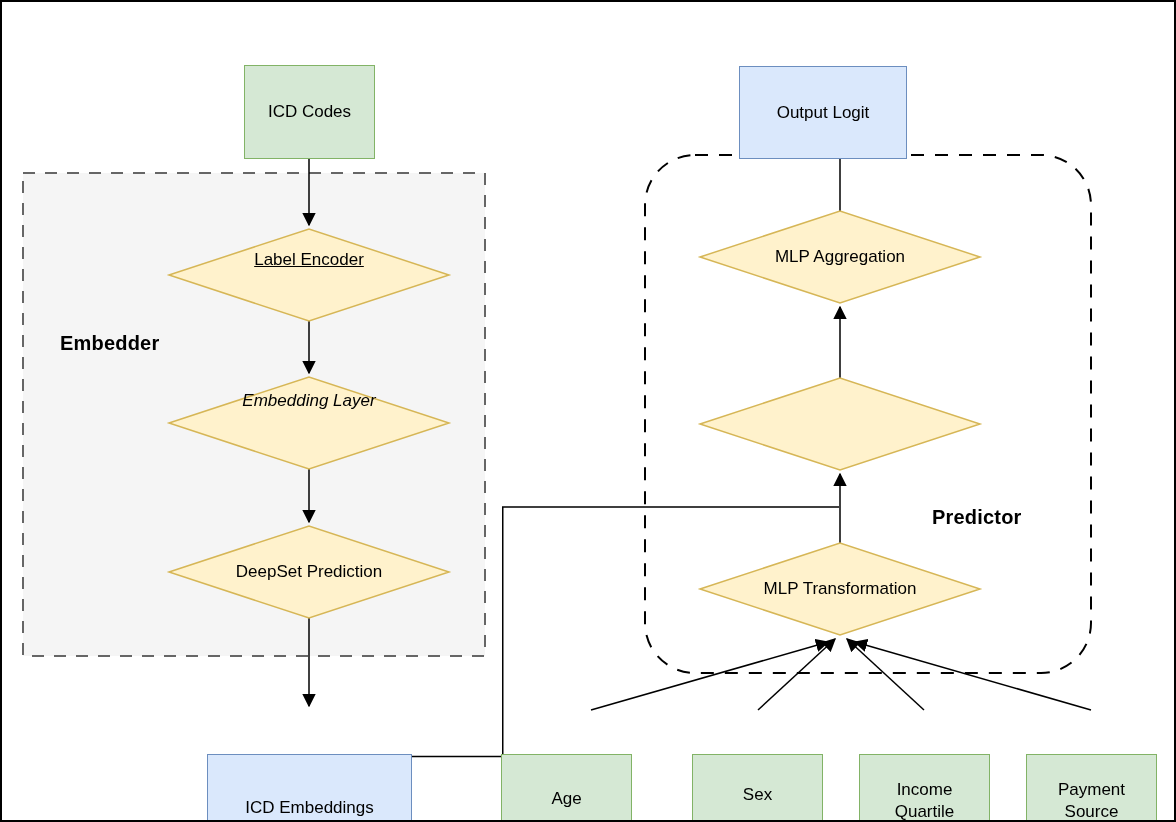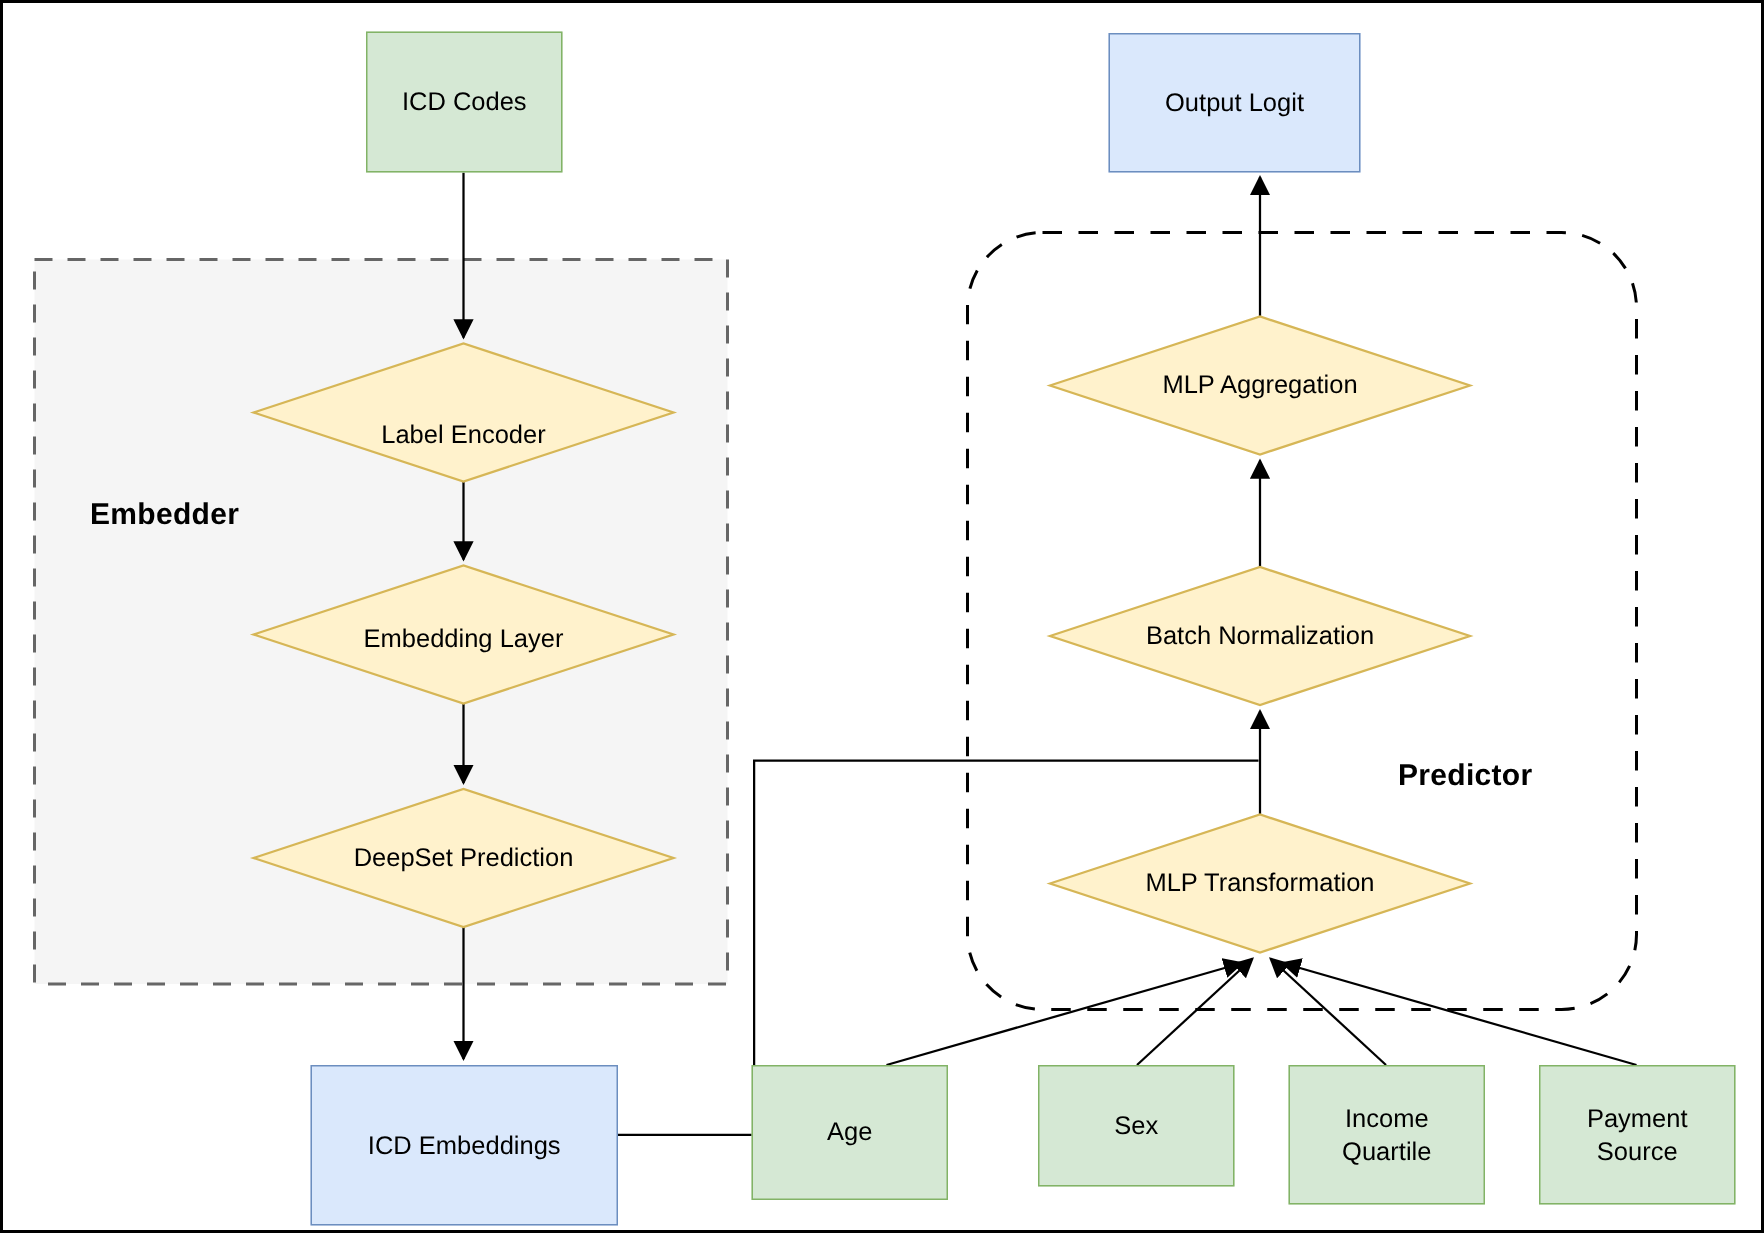--- a/index.html
+++ b/index.html
@@ -44,20 +44,21 @@
   .node {
     position: absolute;
     box-sizing: border-box;
     display: flex;
     align-items: center;
     justify-content: center;
     text-align: center;
     font-size: 17px;
     line-height: 1.25;
     padding: 12px 13px;
+    margin-top: 44px;
   }
   .node.green {
     background: var(--node-green-fill);
     border: 1.5px solid var(--node-green-stroke);
   }
   .node.blue {
     background: var(--node-blue-fill);
     border: 1.5px solid var(--node-blue-stroke);
   }
   .diamond-label {
@@ -134,23 +135,22 @@
   </div>
 
   <div class="node green" style="left:1024px; top:708px; width:131px; height:93px;">
     <span>Payment Source</span>
   </div>
 
   <div class="node green" style="left:857px; top:708px; width:131px; height:93px;">
     <span>Income Quartile</span>
   </div>
 
-  <div class="diamond-label" style="left:167px; top:276px;">Label Encoder</div>
-  <div class="diamond-label" style="left:167px; top:412px;">Embedding Layer</div>
+  <div class="diamond-label" style="left:167px; top:246px;text-decoration:underline;">Label Encoder</div>
+  <div class="diamond-label" style="left:167px; top:387px;font-style:italic;">Embedding Layer</div>
   <div class="diamond-label" style="left:167px; top:558px;">DeepSet Prediction</div>
   <div class="diamond-label" style="left:698px; top:243px;">MLP Aggregation</div>
-  <div class="diamond-label" style="left:698px; top:410px;">Batch Normalization</div>
   <div class="diamond-label" style="left:698px; top:575px;">MLP Transformation</div>
 
   <div class="group-label" style="left:58px; top:330px;">Embedder</div>
   <div class="group-label" style="left:930px; top:504px;">Predictor</div>
 
 </div>
 
 </body></html>

